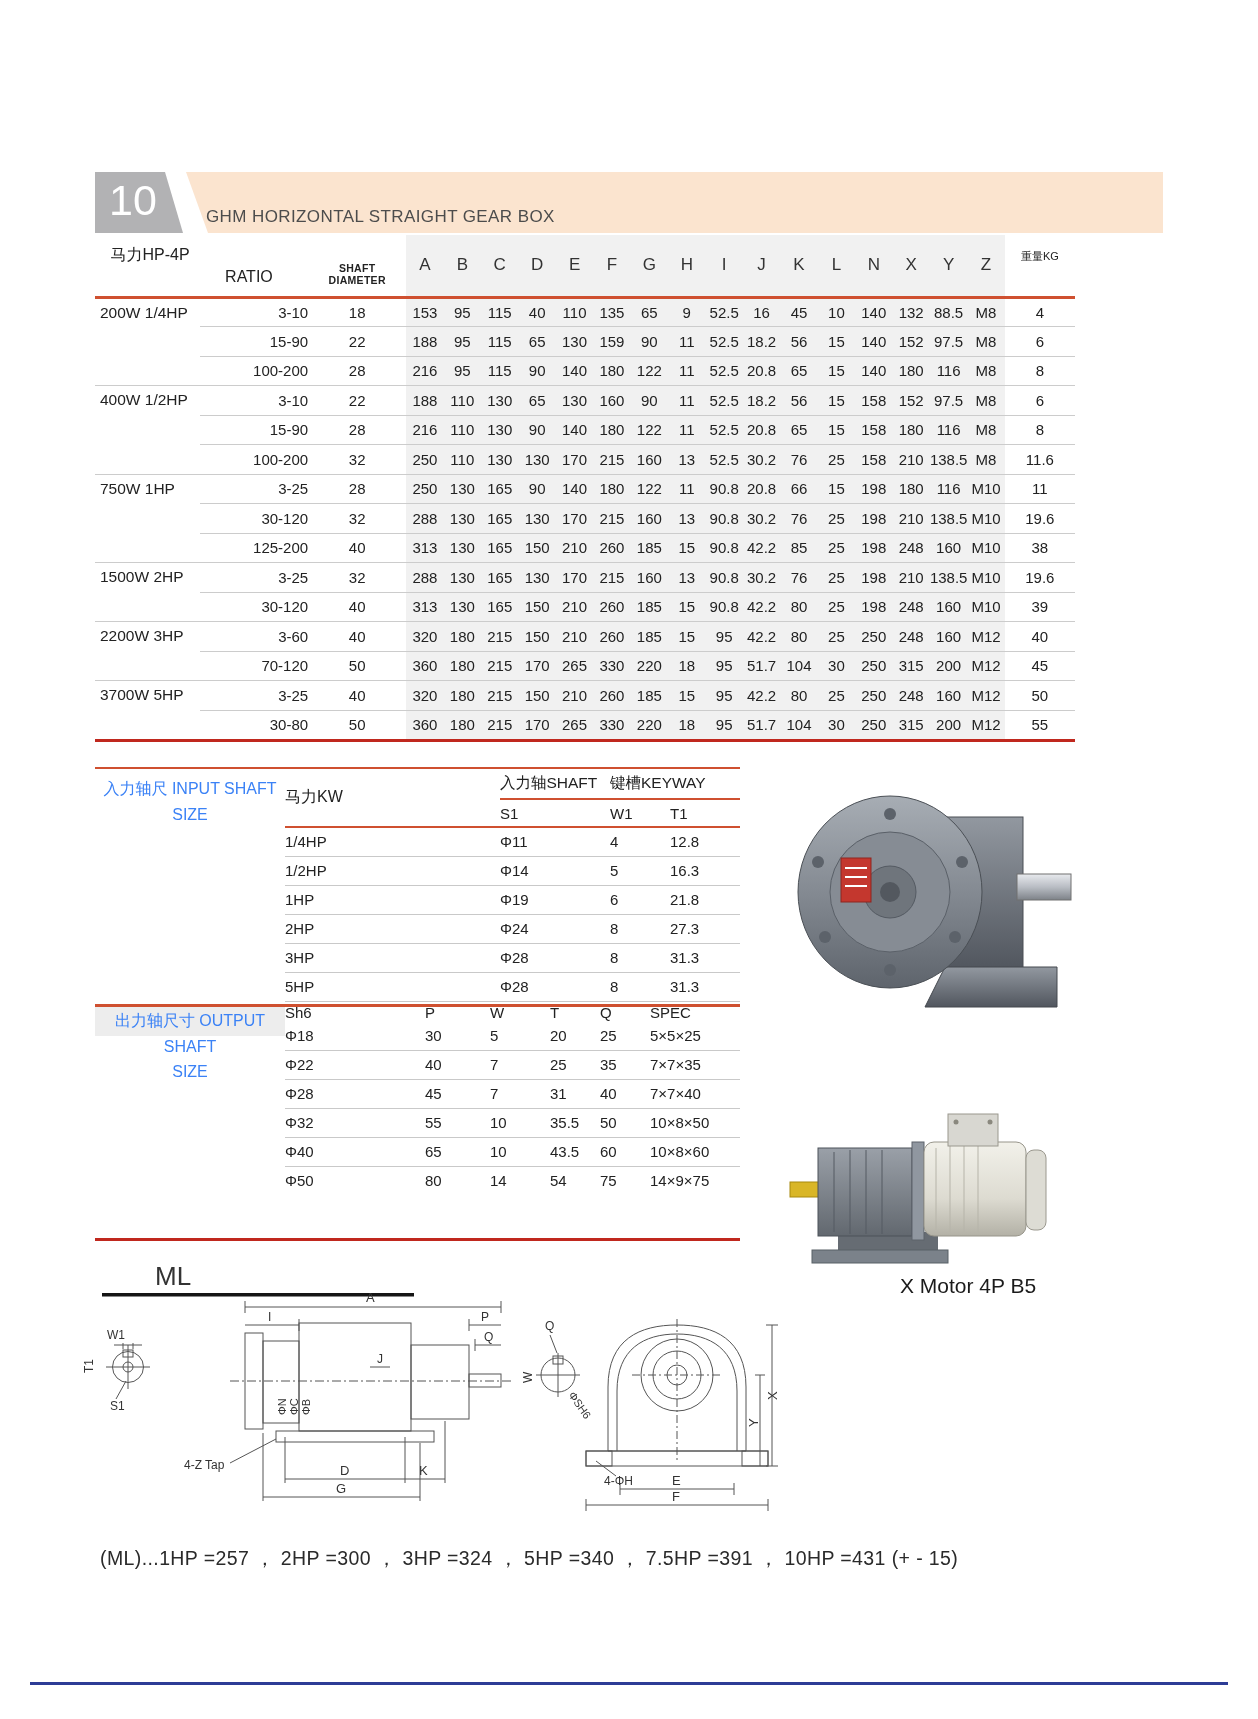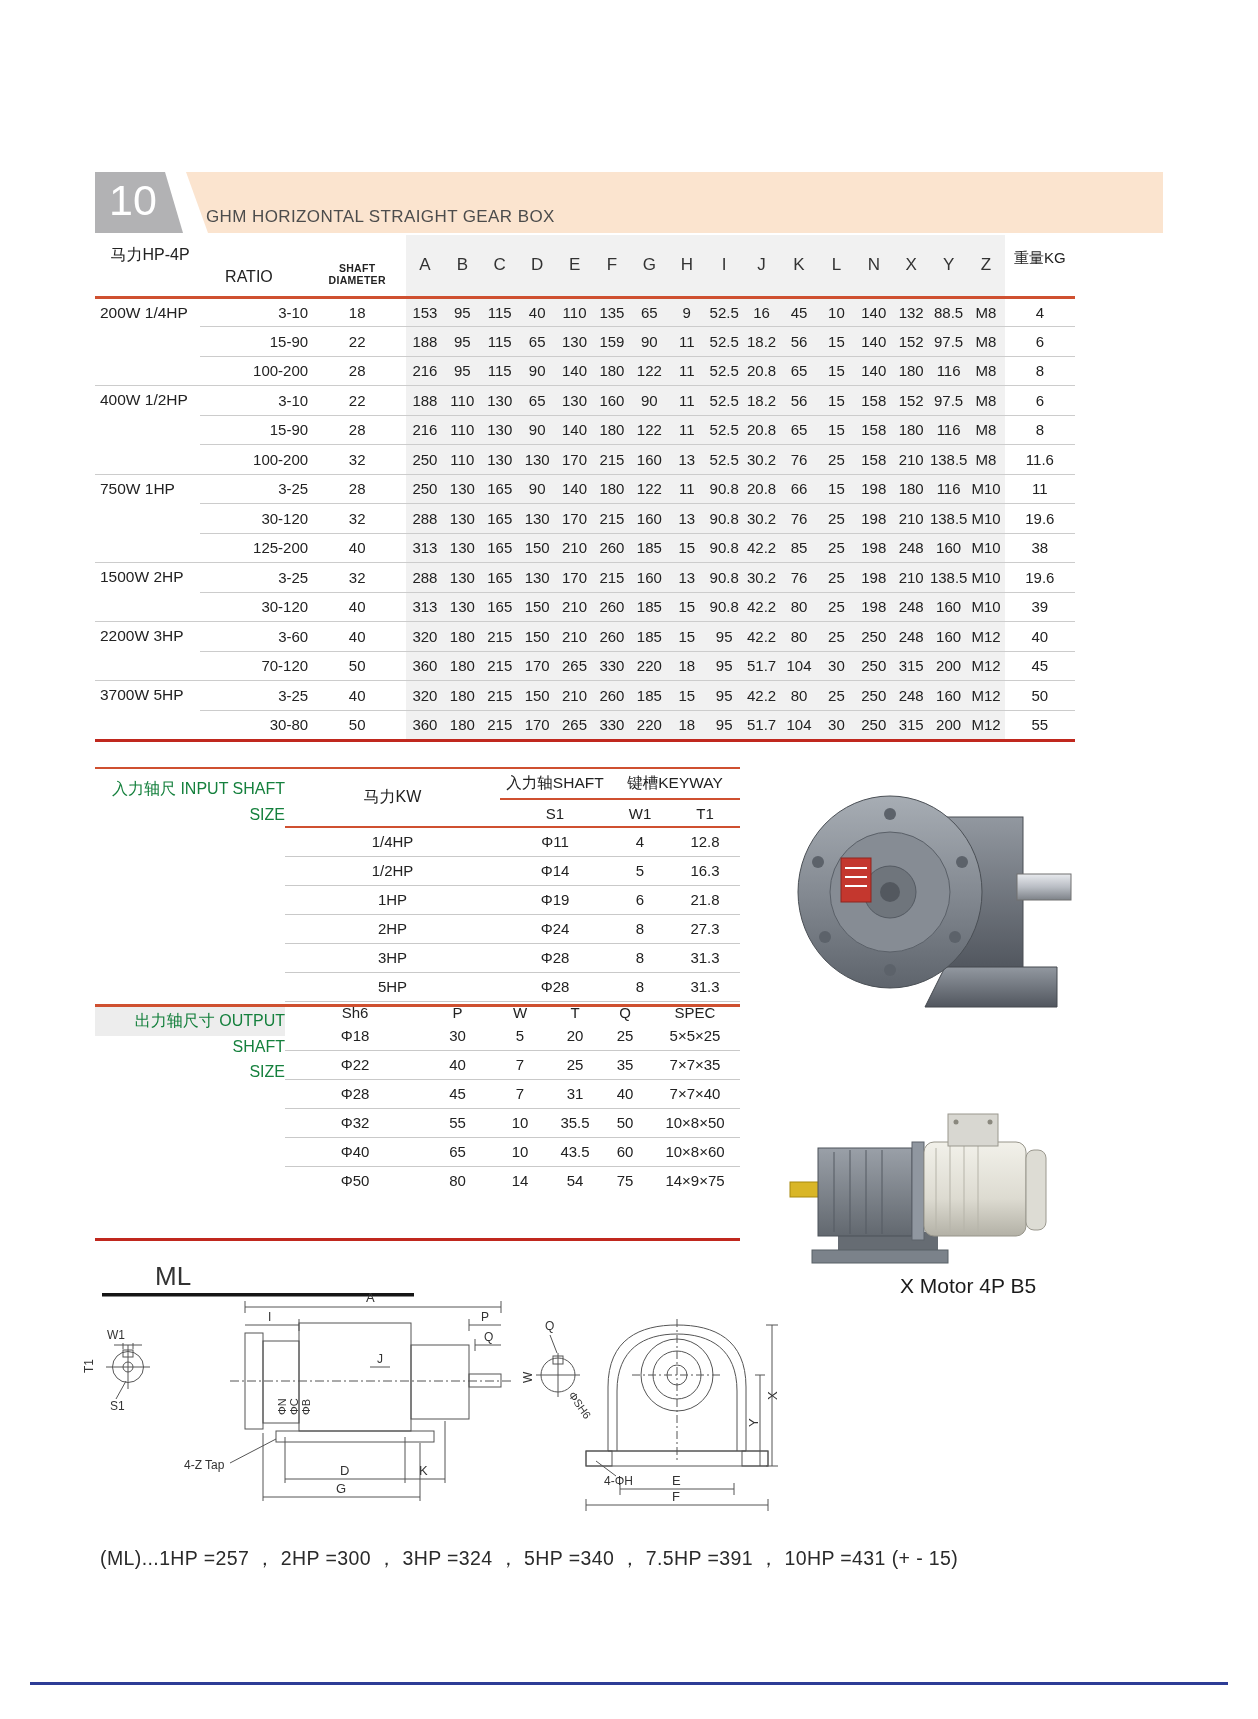--- a/index.html
+++ b/index.html
@@ -19,37 +19,37 @@
   table-layout:fixed;font-size:15px;color:#222}
 .dim th{font-weight:normal;white-space:nowrap}
 .dim td{white-space:nowrap}
 .dim thead th{height:62px;border-bottom:3px solid #cf5030;vertical-align:middle}
 .dim thead .letter{font-size:17px;color:#333}
 .dim .gray{background:#f1f1f1}
 .dim thead .hp-h{font-size:16px;text-align:center;vertical-align:top;padding:10px 0 0 5px}
 .dim thead .ratio-h{font-size:16px;text-align:left;vertical-align:bottom;padding:0 0 10px 25px}
 .dim thead .shaft-h{font-size:10.5px;font-weight:bold;vertical-align:bottom;padding-bottom:9px;
   line-height:1.15;text-align:center;letter-spacing:.3px}
-.dim thead .weight-h{font-size:15px;vertical-align:top;padding-top:14px}
+.dim thead .weight-h{font-size:11px;vertical-align:top;padding-top:14px}
 .dim tbody td{height:29.5px;text-align:center;border-bottom:1px solid #cccccc}
 .dim tbody td.hp{text-align:left;padding-left:5px;vertical-align:top;padding-top:5px;font-size:15.5px}
 .dim tbody td.ratio{text-align:right;padding-left:9px}
 .dim tbody tr.gstart td{border-top:1.5px solid #9b9b9b}
 .redline{position:absolute;background:#c0281e;height:2.5px}
 .orangeline{position:absolute;background:#cf5030;height:2.5px}
 
 
 .io-section{position:absolute;left:95px;width:645px}
 .input-section{top:767px;height:233px;border-top:2.5px solid #cf5030}
 .output-section{top:1004px;height:199px}
 .output-strip{position:absolute;left:0;top:0;width:190px;height:32px;background:#ededed}
-.io-label{position:absolute;left:0;top:7px;width:190px;text-align:right;font-size:16px;
-  line-height:1.6;color:#15803d;z-index:2}
+.io-label{position:absolute;left:0;top:7px;width:190px;text-align:center;font-size:16px;
+  line-height:1.6;color:#3b82f6;z-index:2}
 table.io{position:absolute;left:190px;top:0;width:455px;border-collapse:collapse;
-  table-layout:fixed;font-size:15px;text-align:center}
+  table-layout:fixed;font-size:15px;text-align:left}
 .io th{font-weight:normal;white-space:nowrap}
 .io thead th.grp{height:30px;border-bottom:2px solid #cf5030;font-size:15.5px}
 .in thead th.pow{border-bottom:2.5px solid #cf5030;font-size:16px}
 .in thead tr:nth-child(2) th{height:28px;border-bottom:2.5px solid #cf5030}
 .out thead tr.gr th{background:#ededed}
 .out thead tr:nth-child(2) th{height:27px;border-bottom:1.5px solid #b5b5b5}
 .io tbody td{height:29px;border-bottom:1px solid #c9c9c9;white-space:nowrap}
 .out tbody tr:last-child td{border-bottom:none}
 
 

